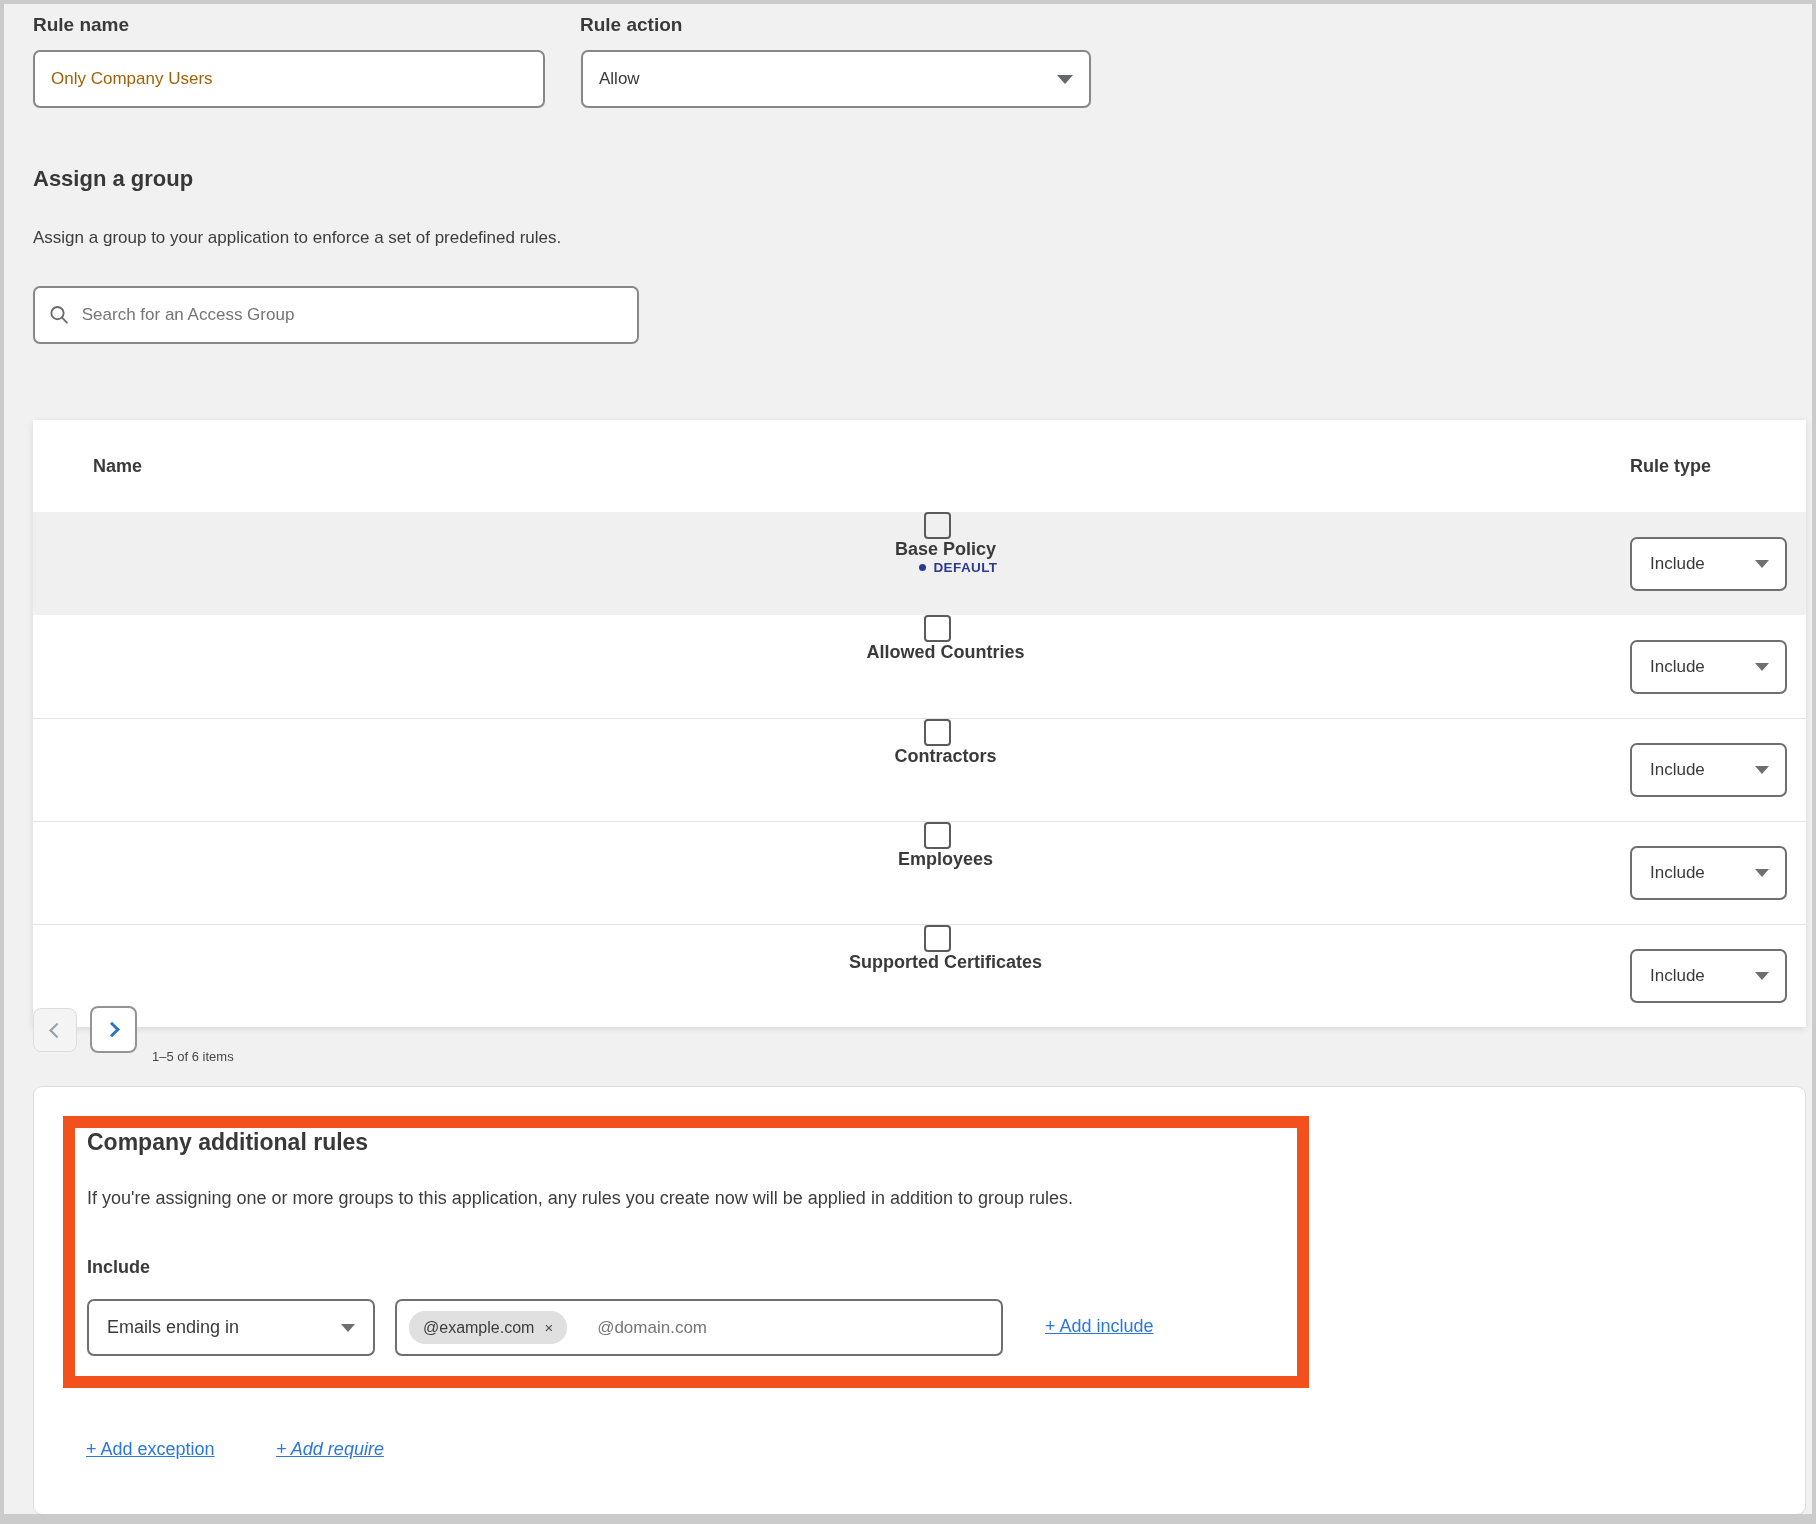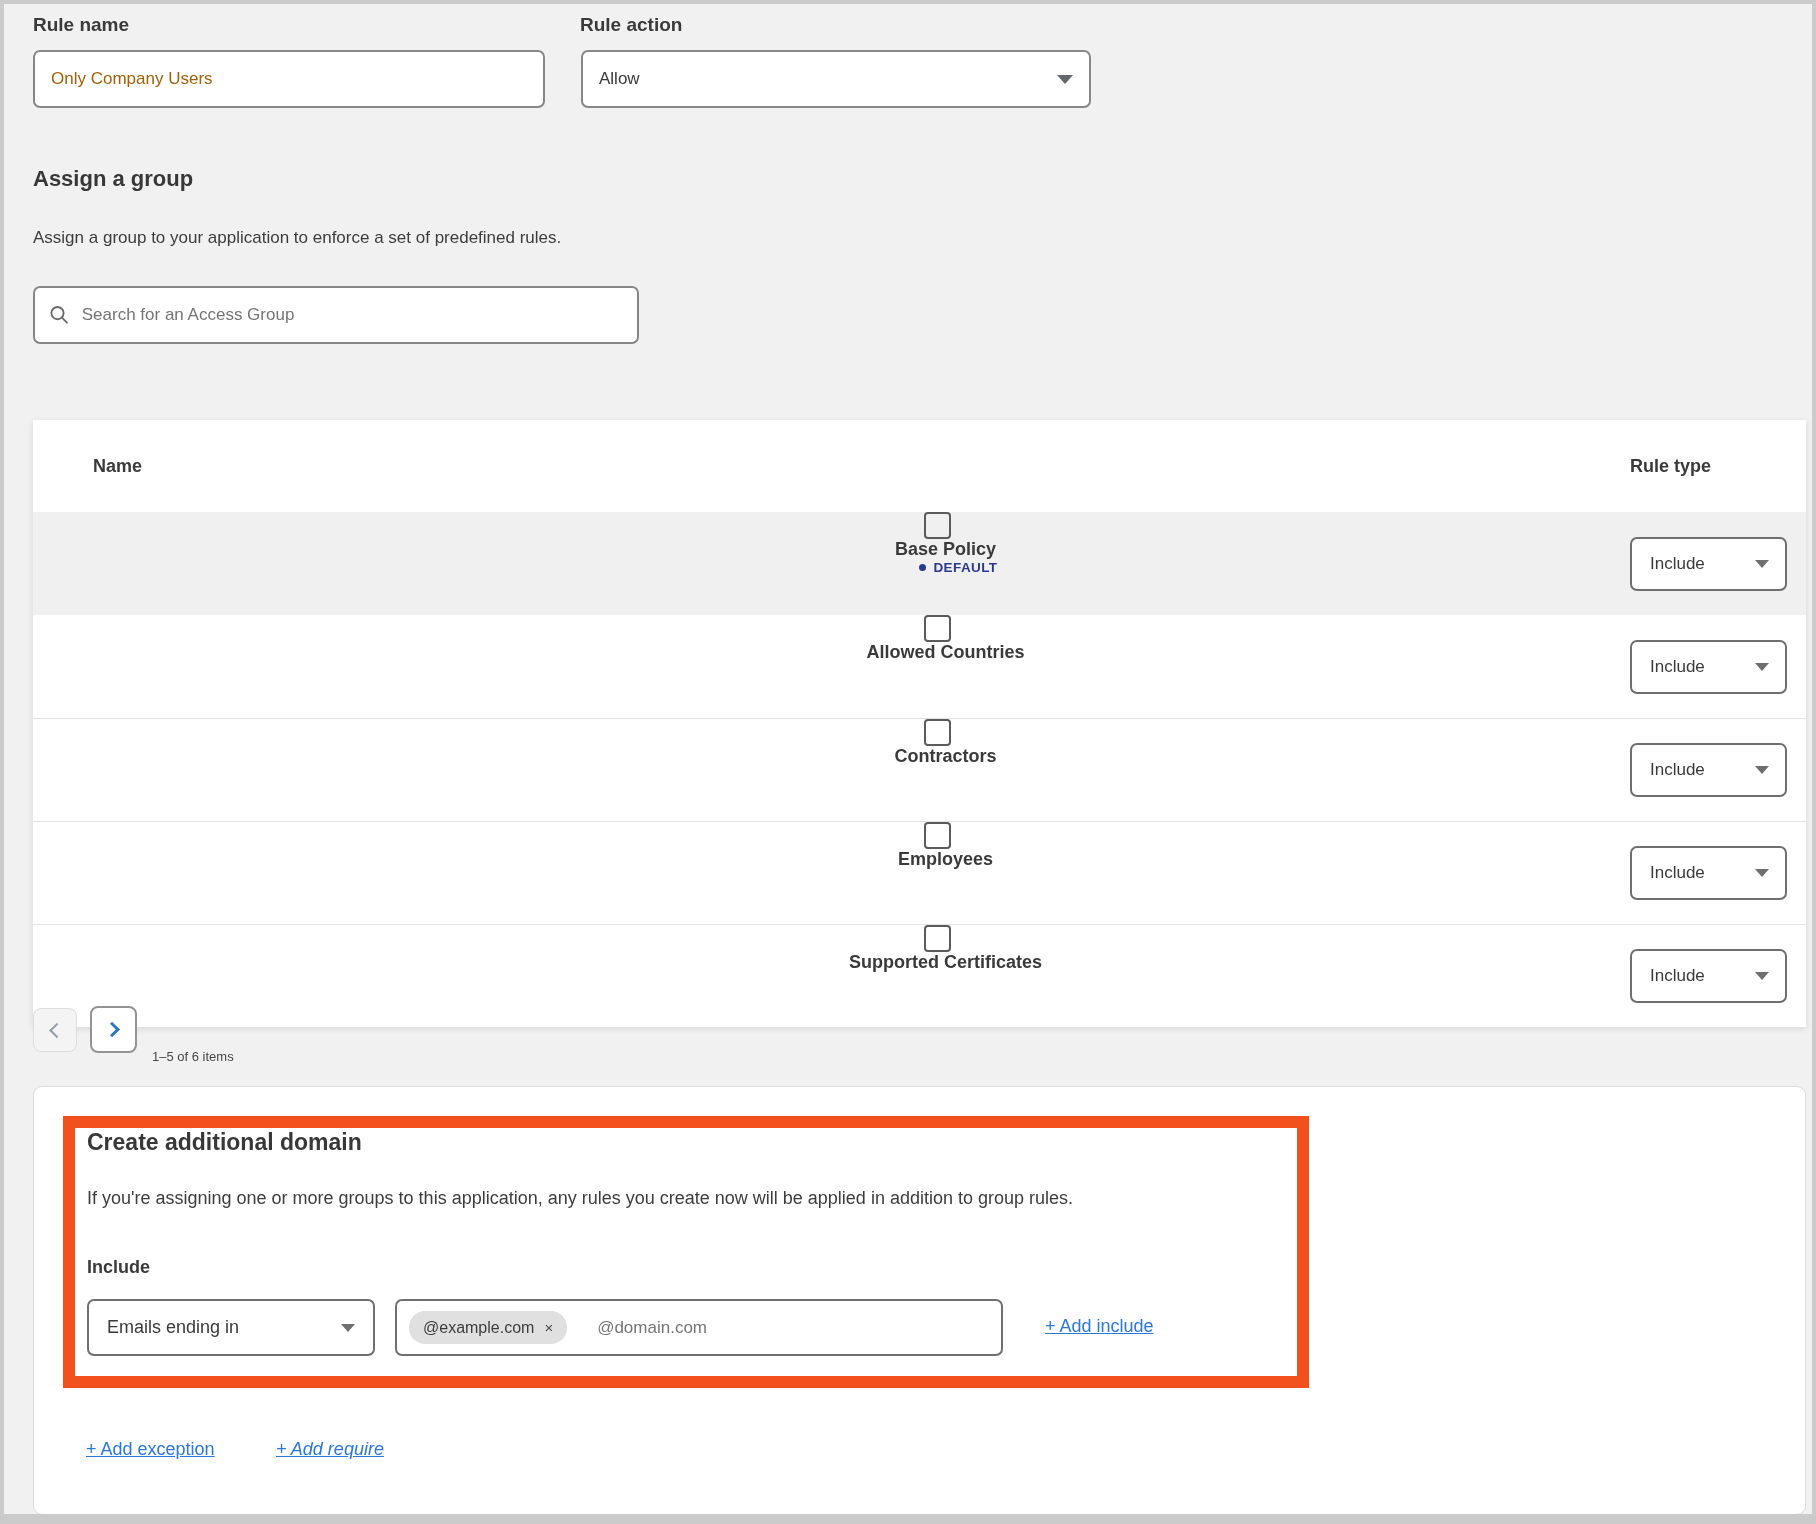--- a/index.html
+++ b/index.html
@@ -207,21 +207,21 @@
 </div>
 <div class="abs pgbtn next" style="left:90px; top:1006px;">
   <span class="chev right"></span>
 </div>
 <div class="abs pg-text" style="left:152px; top:1020px;">1–5 of 6 items</div>
 
 <div class="abs card" style="left:33px; top:1086px; width:1773px; height:429px;">
 
   <div class="orange-box" style="left:29px; top:29px; width:1246px; height:272px;"></div>
 
-  <div class="abs card-h" style="left:53px; top:42px;">Create additional domain</div>
+  <div class="abs card-h" style="left:53px; top:42px;">Company additional rules</div>
 
   <div class="abs card-p" style="left:53px; top:101px; width:1160px;">If you're assigning one or more groups to this application, any rules you create now will be applied in addition to group rules.</div>
 
   <div class="abs inc-label" style="left:53px; top:170px;">Include</div>
 
   <div class="abs cond-select" style="left:53px; top:212px; width:288px;">
     <span>Emails ending in</span>
     <span class="tri-down"></span>
   </div>
 

